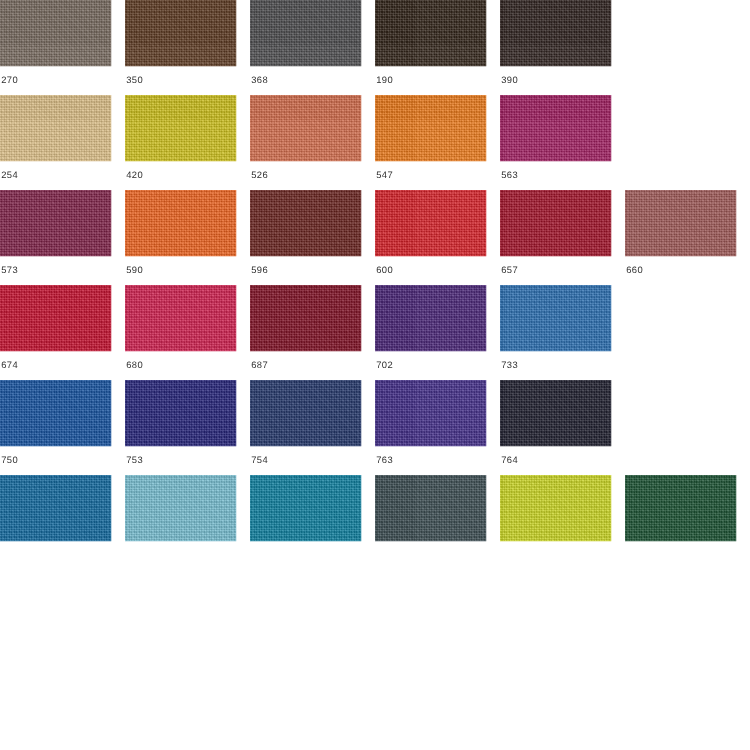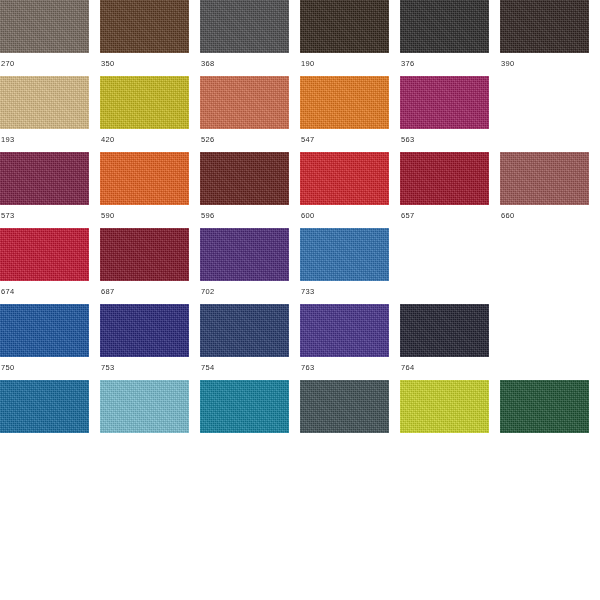--- a/index.html
+++ b/index.html
@@ -100,32 +100,28 @@
       </div>
       <div class="swatch-cell">
         <div class="swatch-chip" title="charcoal-grey" style="background-color: rgb(75, 75, 77);"></div>
         <div class="swatch-label">368</div>
       </div>
       <div class="swatch-cell">
         <div class="swatch-chip" title="dark-espresso" style="background-color: rgb(51, 38, 27);"></div>
         <div class="swatch-label">190</div>
       </div>
       <div class="swatch-cell">
-        <div class="swatch-chip" title="near-black" style="background-color: rgb(43, 42, 42);"></div>
-        <div class="swatch-label">376</div>
-      </div>
-      <div class="swatch-cell">
         <div class="swatch-chip" title="black-brown" style="background-color: rgb(47, 35, 32);"></div>
         <div class="swatch-label">390</div>
       </div>
     </div>
     <div class="swatch-row">
       <div class="swatch-cell">
         <div class="swatch-chip" title="sand-beige" style="background-color: rgb(217, 188, 133);"></div>
-        <div class="swatch-label">193</div>
+        <div class="swatch-label">254</div>
       </div>
       <div class="swatch-cell">
         <div class="swatch-chip" title="chartreuse-yellow" style="background-color: rgb(201, 188, 27);"></div>
         <div class="swatch-label">420</div>
       </div>
       <div class="swatch-cell">
         <div class="swatch-chip" title="terracotta" style="background-color: rgb(207, 106, 74);"></div>
         <div class="swatch-label">526</div>
       </div>
       <div class="swatch-cell">
@@ -160,20 +156,24 @@
       </div>
       <div class="swatch-cell">
         <div class="swatch-chip" title="dusty-rose-brown" style="background-color: rgb(154, 85, 83);"></div>
         <div class="swatch-label">660</div>
       </div>
     </div>
     <div class="swatch-row">
       <div class="swatch-cell">
         <div class="swatch-chip" title="scarlet" style="background-color: rgb(196, 18, 48);"></div>
         <div class="swatch-label">674</div>
+      </div>
+      <div class="swatch-cell">
+        <div class="swatch-chip" title="raspberry-pink" style="background-color: rgb(207, 33, 80);"></div>
+        <div class="swatch-label">680</div>
       </div>
       <div class="swatch-cell">
         <div class="swatch-chip" title="dark-wine" style="background-color: rgb(128, 18, 38);"></div>
         <div class="swatch-label">687</div>
       </div>
       <div class="swatch-cell">
         <div class="swatch-chip" title="royal-purple" style="background-color: rgb(75, 40, 120);"></div>
         <div class="swatch-label">702</div>
       </div>
       <div class="swatch-cell">

